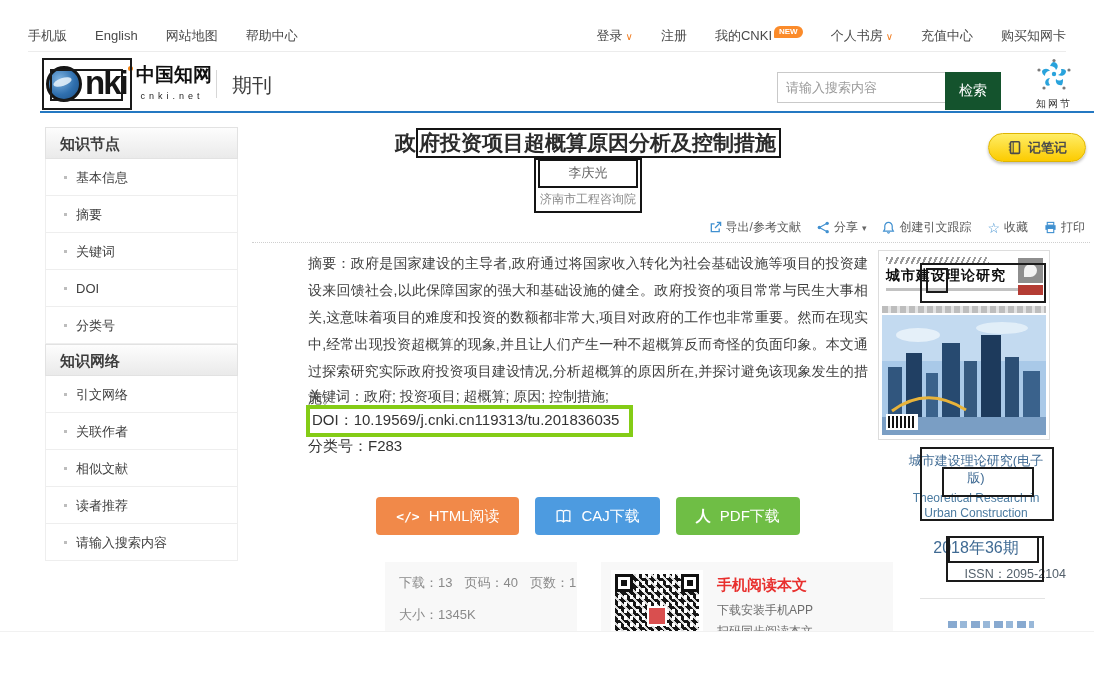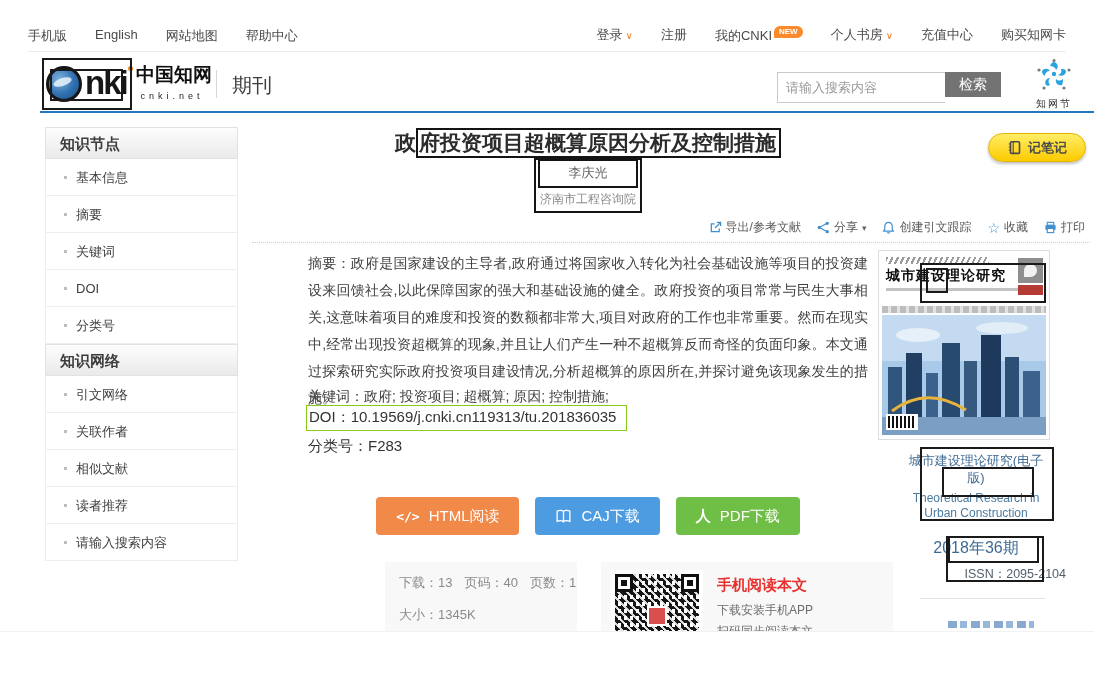--- a/index.html
+++ b/index.html
@@ -4,21 +4,21 @@
 <style>
   * { margin:0; padding:0; box-sizing:border-box; }
   html,body { background:#fff; }
   body { font-family:"Liberation Sans","DejaVu Sans",sans-serif; }
   #page { position:relative; width:1094px; height:682px; background:#fff; overflow:hidden; }
 
   
   .topbar { position:absolute; left:28px; right:28px; top:20px; height:32px;
             border-bottom:1px solid #ececec; display:flex; justify-content:space-between;
             align-items:center; font-size:13px; color:#4a4a4a; }
-  .topbar .grp { display:flex; gap:28px; }
+  .topbar .grp { display:flex; align-items:center; gap:28px; }
   .tlink { cursor:pointer; white-space:nowrap; }
   .caret { color:#f07d22; font-size:10px; margin-left:3px; }
   .newbadge { display:inline-block; background:#fb8b2a; color:#fff; font-size:8px; font-weight:bold;
               padding:1px 5px 2px; border-radius:8px 8px 8px 1px; vertical-align:6px; margin-left:2px; }
 
   
   .hdr-blue-line { position:absolute; left:40px; right:0; top:111px; height:2px; background:#2478c2; }
   .logo-globe { position:absolute; left:46px; top:66px; width:36px; height:36px; border-radius:50%;
                 border:3px solid #151515;
                 background:radial-gradient(circle at 35% 35%, #7fb3e0 0%, #2f6fae 55%, #1d4f85 100%); }
@@ -29,21 +29,21 @@
   .logo-idot { position:absolute; left:128px; top:66px; width:5px; height:5px; border-radius:50%; background:#f08519; }
   .logo-cn { position:absolute; left:136px; top:62px; width:72px; text-align:center; }
   .logo-cn .cn { font-family:"DejaVu Serif","Liberation Serif",serif; font-weight:bold; font-size:19px; color:#101010; white-space:nowrap; }
   .logo-cn .net { font-size:9px; letter-spacing:4px; color:#222; margin-top:3px; }
   .hdr-divider { position:absolute; left:216px; top:70px; width:1px; height:28px; background:#d7d7d7; }
   .hdr-section { position:absolute; left:232px; top:72px; font-size:20px; color:#3d3d3d; }
   .search-wrap { position:absolute; left:777px; top:72px; display:flex; }
   .search-input { width:168px; height:31px; border:1px solid #c9c9c9; border-right:none; padding:0 8px;
                   font-size:13px; color:#333; outline:none; }
   .search-input::placeholder { color:#9a9a9a; }
-  .search-btn { width:56px; height:25px; background:#737373; color:#fff; border:none; font-size:14px; cursor:pointer; }
+  .search-btn { width:56px; height:38px; background:#14532d; color:#fff; border:none; font-size:14px; cursor:pointer; }
   .festival { position:absolute; left:1028px; top:58px; width:52px; text-align:center; }
   .festival .fest-label { font-size:10px; color:#333; font-family:"DejaVu Serif","Liberation Serif",serif; margin-top:1px; letter-spacing:2px; }
 
   
   .sidebar { position:absolute; left:45px; top:127px; width:193px; }
   .side-head { height:32px; line-height:32px; padding-left:14px; font-size:15px; font-weight:bold; color:#3d3d3d;
                background:linear-gradient(#fdfdfd,#eaeaea); border:1px solid #e2e2e2; }
   .side-item { position:relative; height:37px; line-height:37px; padding-left:30px; font-size:13px; color:#3f3f3f;
                background:#fff; border:1px solid #eeeeee; border-top:none; cursor:pointer; }
   .side-item:before { content:""; position:absolute; left:18px; top:17px; width:3px; height:3px; background:#bdbdbd; }
@@ -62,21 +62,21 @@
   .tool { display:inline-flex; align-items:center; gap:4px; cursor:pointer; white-space:nowrap; }
   .tool svg { display:block; }
   .tool .star-glyph { color:#4090d0; font-size:14px; line-height:12px; }
   .share-caret { font-size:9px; color:#666; }
 
   .dotted-div { position:absolute; left:252px; right:4px; top:242px; border-top:1px dotted #cfcfcf; }
 
   .abstract { position:absolute; left:308px; top:250px; width:560px; font-size:14px; line-height:27px;
               color:#404040; text-align:justify; }
   .kw-row { position:absolute; left:308px; top:388px; font-size:14px; color:#404040; }
-  .doi-row { position:absolute; left:306px; top:405px; border:1px solid #84cc16; padding:2px 10px 3px 2px;
+  .doi-row { position:absolute; left:306px; top:405px; border:4px solid #84cc16; padding:2px 10px 3px 2px;
              font-size:15px; color:#333; }
   .clc-row { position:absolute; left:308px; top:437px; font-size:15px; color:#333; }
 
   .btn-row { position:absolute; left:308px; top:497px; width:560px; display:flex; justify-content:center; gap:16px; }
   .a-btn { height:38px; display:inline-flex; align-items:center; gap:9px; padding:0 20px; border-radius:4px;
            color:#fff; font-size:15px; border:none; cursor:pointer; }
   .a-btn .mono { font-family:"DejaVu Sans Mono","Liberation Mono",monospace; font-weight:bold; font-size:13px; }
   .btn-html { background:#f18949; }
   .btn-caj { background:#4d9be0; }
   .btn-pdf { background:#6fbe45; }

